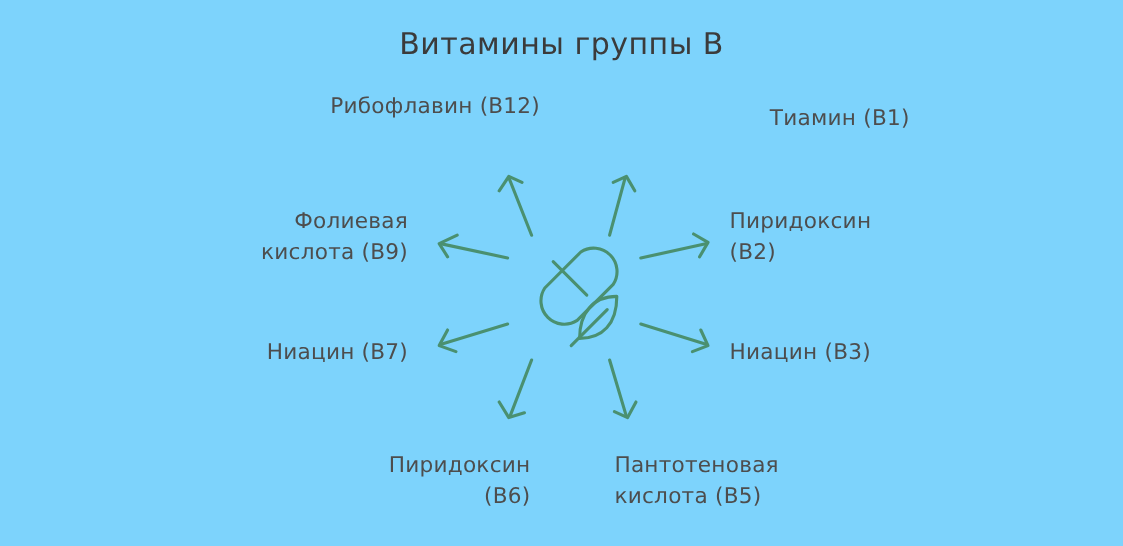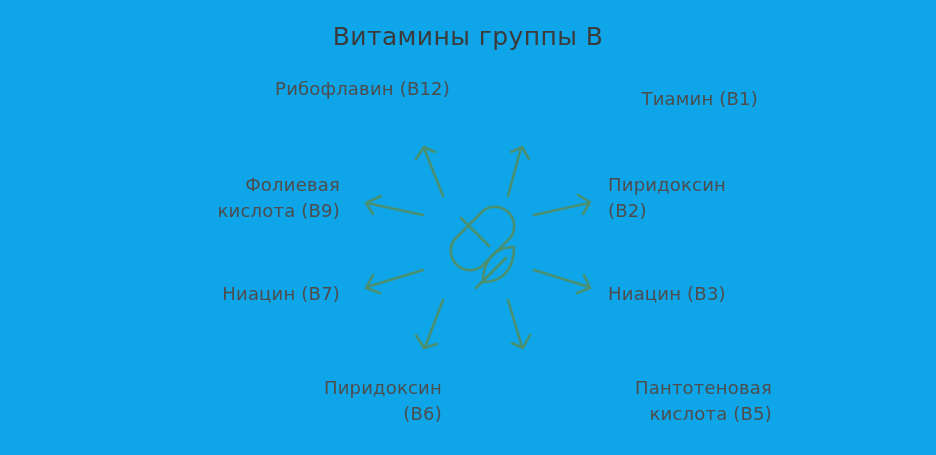--- a/index.html
+++ b/index.html
@@ -10,21 +10,21 @@
     width: 936px;
     height: 455px;
     background: #f8f8f7;
     font-family: "DejaVu Sans", sans-serif;
     overflow: hidden;
   }
   #stage {
     position: relative;
     width: 936px;
     height: 455px;
-    background: #0ea5e9;
+    background: #7dd3fc;
   }
   #title {
     position: absolute;
     left: 0;
     top: 22px;
     width: 936px;
     text-align: center;
     font-size: 25px;
     font-weight: 400;
     letter-spacing: 0.4px;
@@ -45,21 +45,21 @@
   .lbl-left  { text-align: left; }
 
   
   #lbl-b12 { left: 180px; top: 76px; width: 270px; text-align: right; }
   #lbl-b1  { left: 498px; top: 86px; width: 260px; text-align: right; }
   #lbl-b9  { left: 120px; top: 172px; width: 220px; text-align: right; }
   #lbl-b2  { left: 608px; top: 172px; width: 240px; text-align: left; }
   #lbl-b7  { left: 110px; top: 281px; width: 230px; text-align: right; }
   #lbl-b3  { left: 608px; top: 281px; width: 240px; text-align: left; }
   #lbl-b6  { left: 190px; top: 375px; width: 252px; text-align: right; }
-  #lbl-b5  { left: 512px; top: 375px; width: 260px; text-align: right; }
+  #lbl-b5  { left: 512px; top: 375px; width: 260px; text-align: left; }
 
   #arrows {
     position: absolute;
     left: 0; top: 0;
     width: 936px;
     height: 455px;
   }
   #center-icon {
     position: absolute;
     left: 426px;

